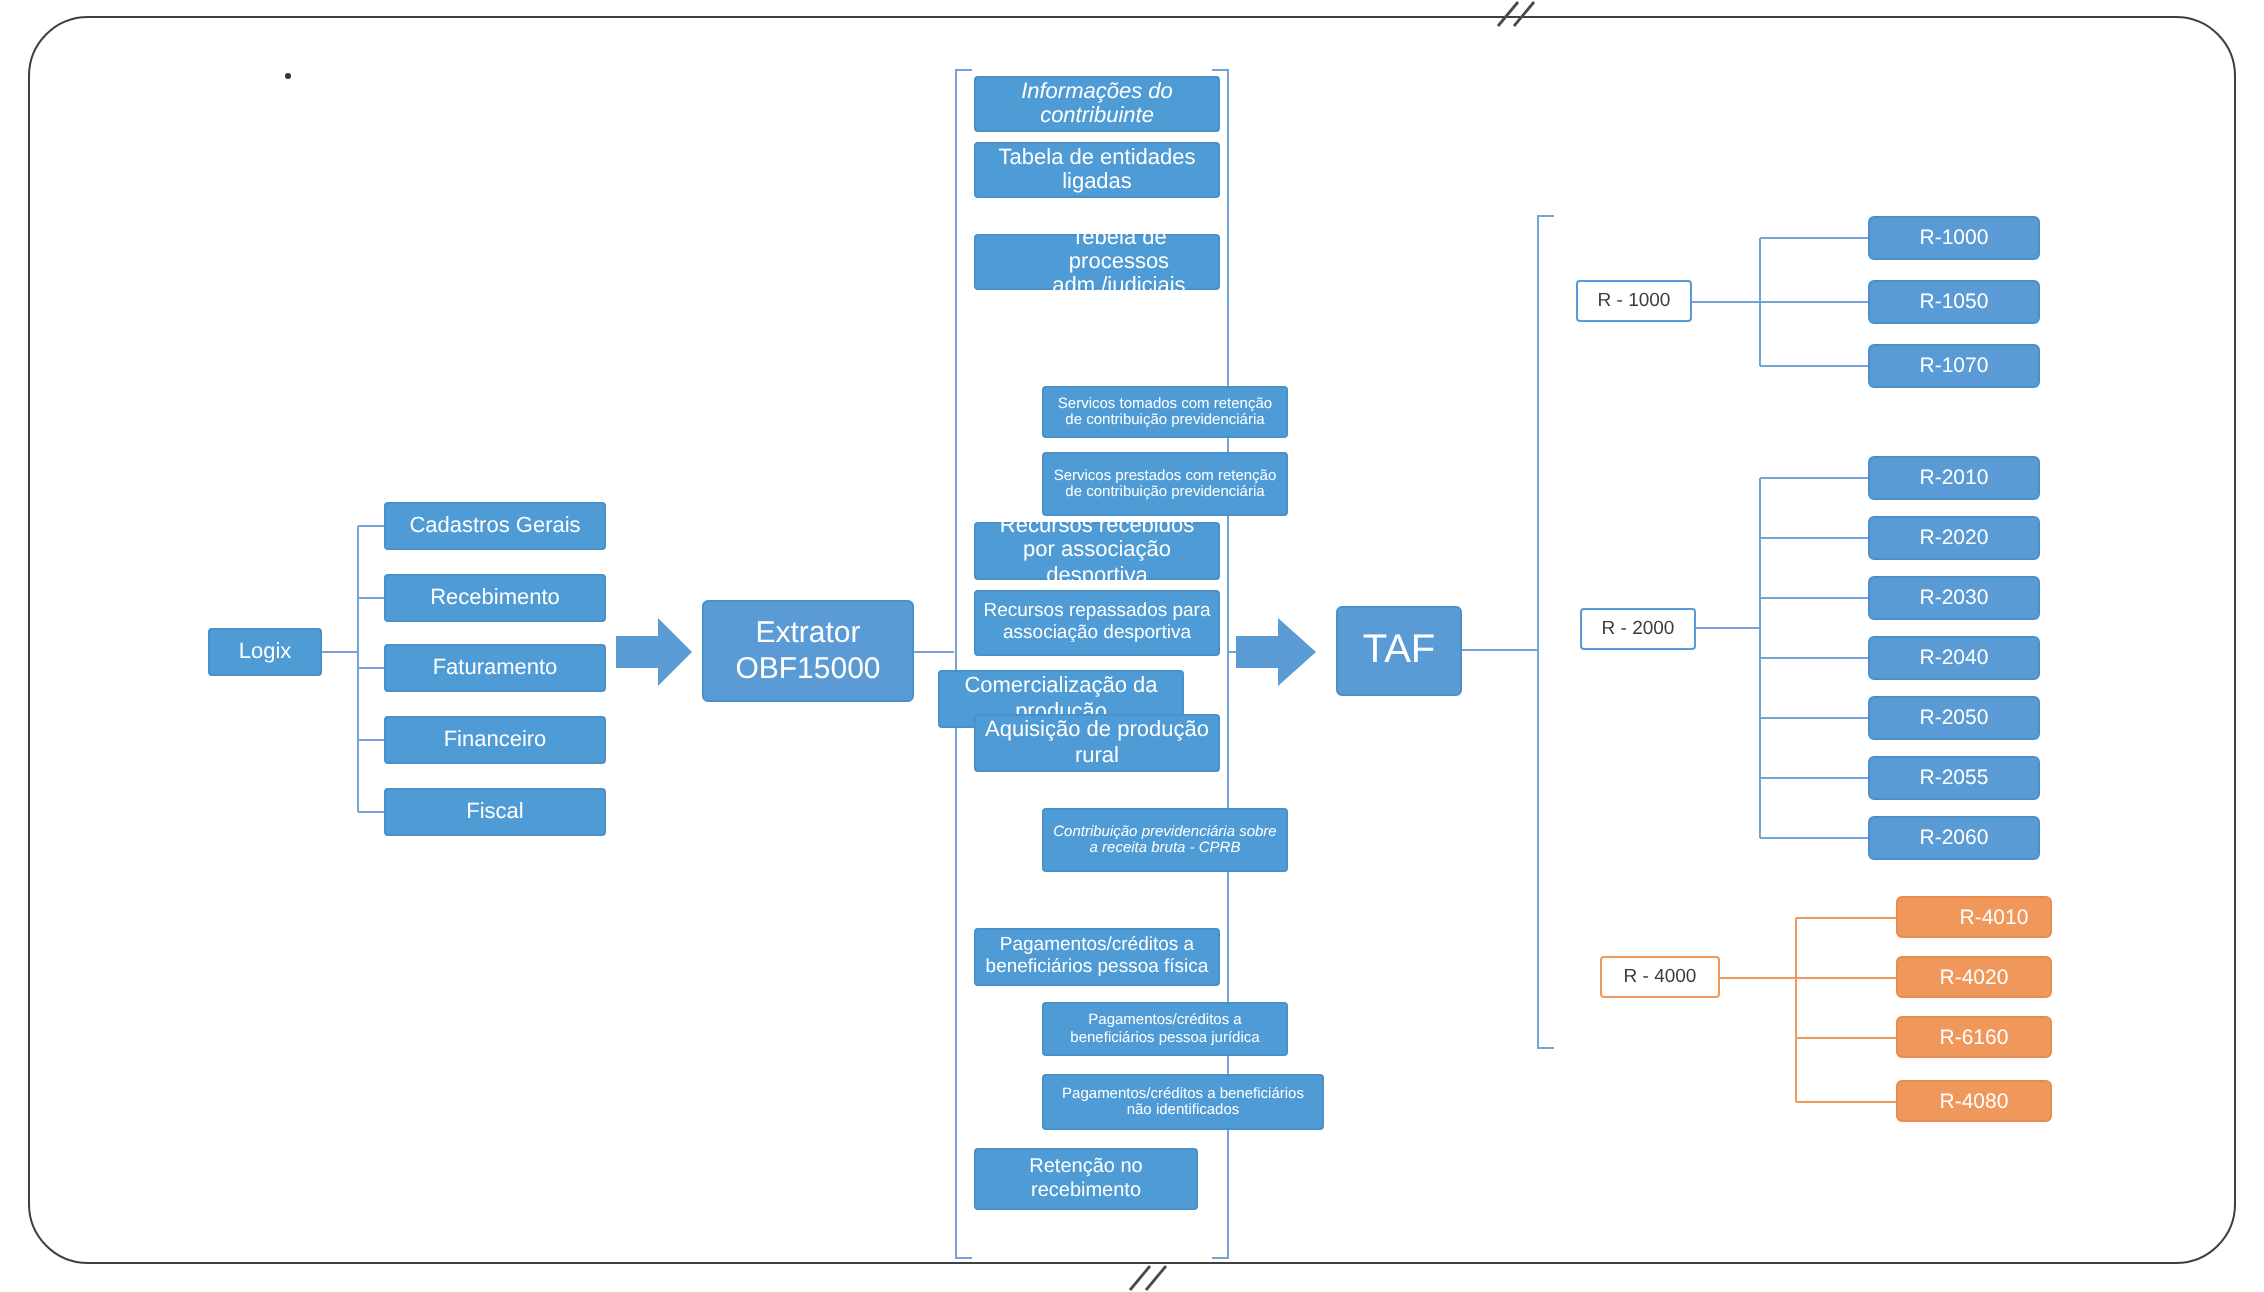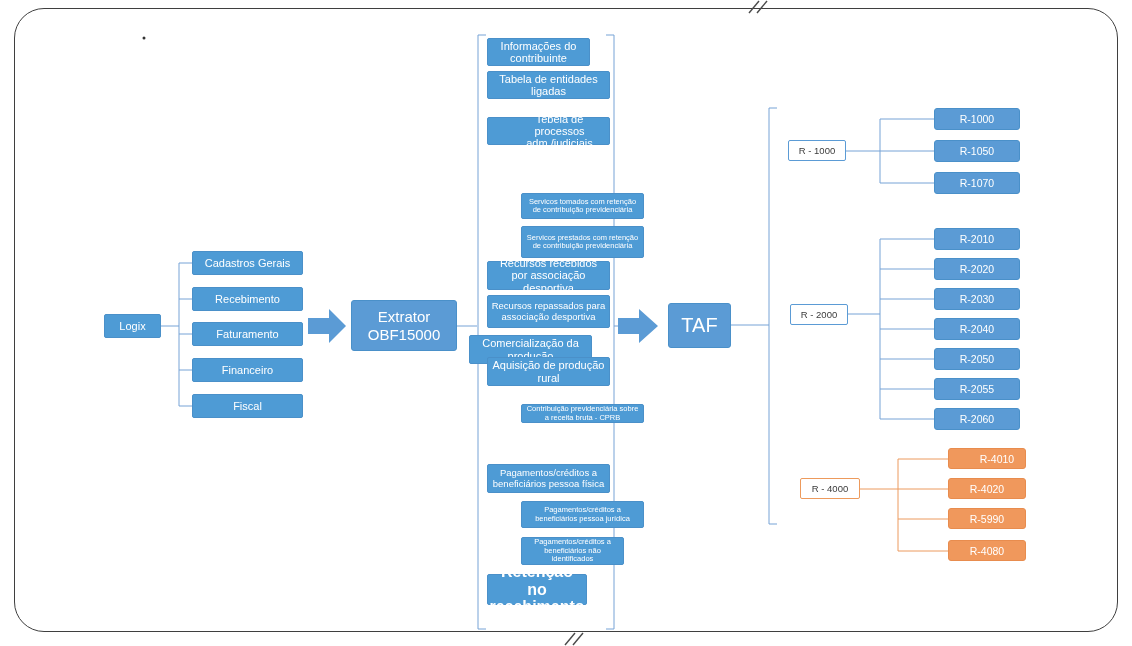--- a/index.html
+++ b/index.html
@@ -131,21 +131,21 @@
   </div>
   <div class="node lg" style="left:192px;top:394px;width:111px;height:24px;">
     <span>Fiscal</span>
   </div>
 
   <div class="big-node" style="left:351px;top:300px;width:106px;height:51px;font-size:15px;line-height:1.2;">
     <span>Extrator</span>
     <span>OBF15000</span>
   </div>
 
-  <div class="node lg" style="left:487px;top:38px;width:103px;height:28px;">
+  <div class="node lg" style="left:487px;top:38px;width:123px;height:28px;font-style:italic;">
     <span>Informações do contribuinte</span>
     </div>
   <div class="node lg" style="left:487px;top:71px;width:123px;height:28px;">
     <span>Tabela de entidades ligadas</span>
     </div>
   <div class="node lg" style="left:487px;top:117px;width:123px;height:28px;padding-left:25px;">
     <span>Tebela de processos adm./judiciais</span>
     </div>
   <div class="node sm" style="left:487px;top:193px;width:123px;height:26px;">
     <span>Servicos tomados com retenção de contribuição previdenciária</span>
@@ -158,33 +158,33 @@
     </div>
   <div class="node md" style="left:487px;top:295px;width:123px;height:33px;">
     <span>Recursos repassados para associação desportiva</span>
     </div>
   <div class="node lg" style="left:469px;top:335px;width:123px;height:29px;">
     <span>Comercialização da produção</span>
     </div>
   <div class="node lg" style="left:487px;top:357px;width:123px;height:29px;">
     <span>Aquisição de produção rural</span>
     </div>
-  <div class="node sm" style="left:487px;top:404px;width:123px;height:19px;">
+  <div class="node sm" style="left:487px;top:404px;width:123px;height:32px;font-style:italic;">
     <span>Contribuição previdenciária sobre a receita bruta - CPRB</span>
     </div>
   <div class="node md" style="left:487px;top:464px;width:123px;height:29px;">
     <span>Pagamentos/créditos a beneficiários pessoa física</span>
     </div>
   <div class="node sm" style="left:487px;top:501px;width:123px;height:27px;">
     <span>Pagamentos/créditos a beneficiários pessoa jurídica</span>
     </div>
-  <div class="node sm" style="left:487px;top:537px;width:103px;height:28px;text-align:center;">
+  <div class="node sm" style="left:487px;top:537px;width:141px;height:28px;text-align:center;">
     <span>Pagamentos/créditos a beneficiários não identificados</span>
     </div>
-  <div class="node lg" style="left:487px;top:574px;width:100px;height:31px;font-size:16px;font-weight:bold;">
+  <div class="node lg" style="left:487px;top:574px;width:112px;height:31px;font-size:10px;">
     <span>Retenção no recebimento</span>
     </div>
 
   <div class="big-node" style="left:668px;top:303px;width:63px;height:45px;font-size:20px;">
     <span>TAF</span>
   </div>
 
   <div class="label-box" style="left:788px;top:140px;width:58px;height:21px;">
     <span>R - 1000</span>
   </div>
@@ -226,19 +226,19 @@
   <div class="label-box orange" style="left:800px;top:478px;width:60px;height:21px;">
     <span>R - 4000</span>
   </div>
   <div class="leaf-orange" style="left:948px;top:448px;width:78px;height:21px;padding-left:20px;">
     <span>R-4010</span>
     </div>
   <div class="leaf-orange" style="left:948px;top:478px;width:78px;height:21px;">
     <span>R-4020</span>
     </div>
   <div class="leaf-orange" style="left:948px;top:508px;width:78px;height:21px;">
-    <span>R-5990</span>
+    <span>R-6160</span>
     </div>
   <div class="leaf-orange" style="left:948px;top:540px;width:78px;height:21px;">
     <span>R-4080</span>
     </div>
 
 </div>
 
 </body></html>

